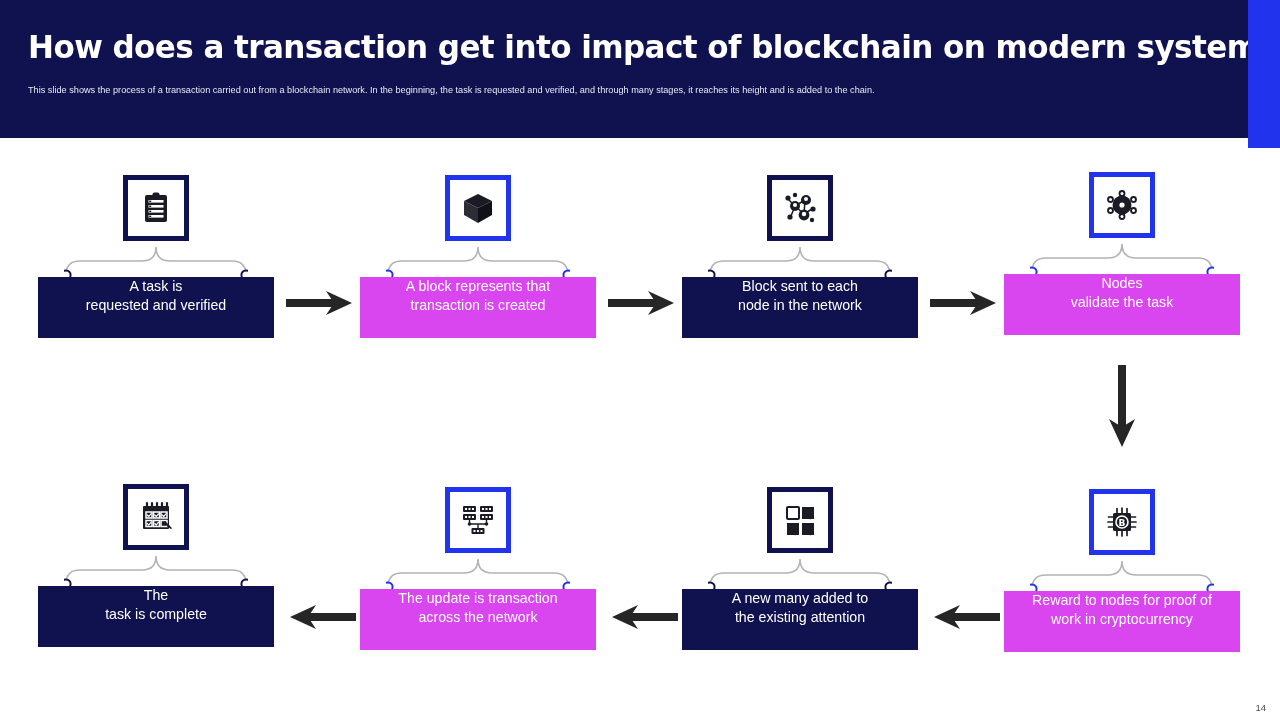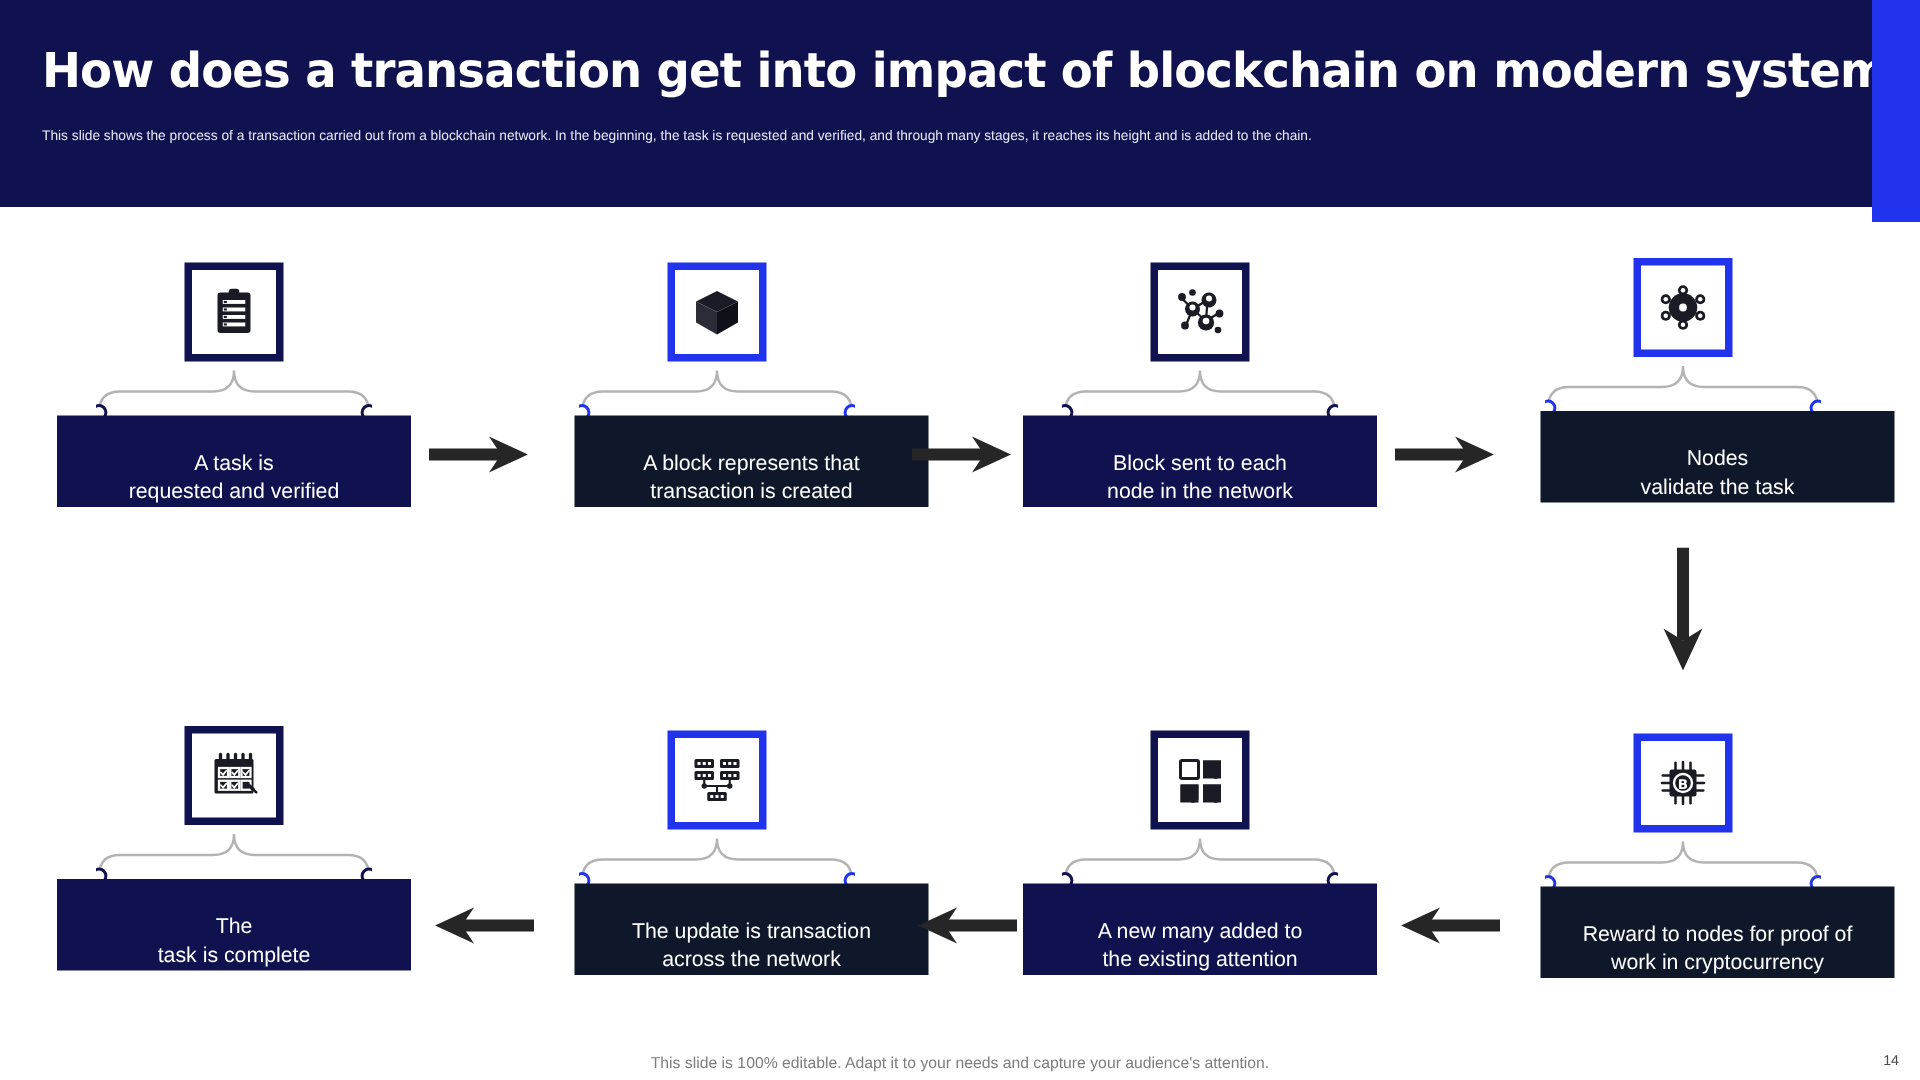--- a/index.html
+++ b/index.html
@@ -50,24 +50,24 @@
 
   
   .brace {
     position: absolute; left: 26px; top: 66px; width: 184px; height: 40px;
     pointer-events: none;
   }
 
   .label-box {
     position: absolute; top: 102px; left: 0; width: 236px; height: 61px;
     background: #10114f; color: #ffffff;
-    display: flex; align-items: flex-end; justify-content: center;
+    display: flex; align-items: flex-start; justify-content: center;
     text-align: center; font-size: 14.2px; line-height: 19px;
   }
-  .step.blue .label-box { background: #0f172a; margin-left: 23px; }
+  .step.blue .label-box { background: #d946ef; }
 
   
   .arrow-h {
     position: absolute; width: 72px; height: 30px;
   }
   .arrow-v {
     position: absolute; width: 36px; height: 86px;
   }
 
   
@@ -404,16 +404,15 @@
   </svg>
   <svg class="arrow-h" style="left:606px; top:602px;" viewBox="0 0 72 30">
     <rect x="24" y="11" width="48" height="8" fill="#262626"></rect>
     <path d="M32 3 L6 15 L32 27 L24 15 Z" fill="#262626"></path>
   </svg>
   <svg class="arrow-h" style="left:284px; top:602px;" viewBox="0 0 72 30">
     <rect x="24" y="11" width="48" height="8" fill="#262626"></rect>
     <path d="M32 3 L6 15 L32 27 L24 15 Z" fill="#262626"></path>
   </svg>
 
-  <div class="footer-note">This slide is 100% editable. Adapt it to your needs and capture your audience's attention.</div>
   <div class="page-num">14</div>
 
 </div>
 
 </body></html>

